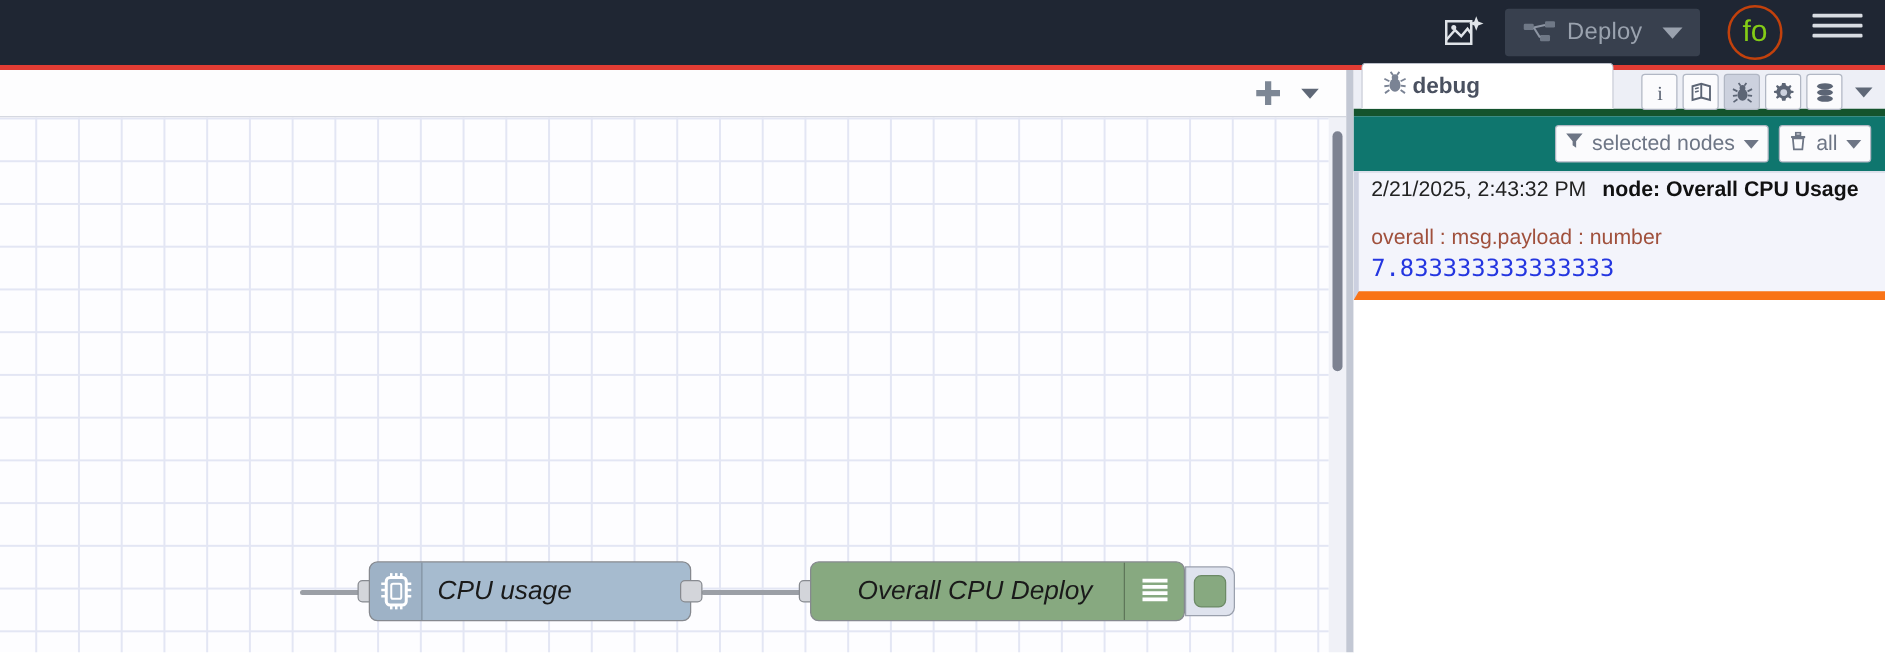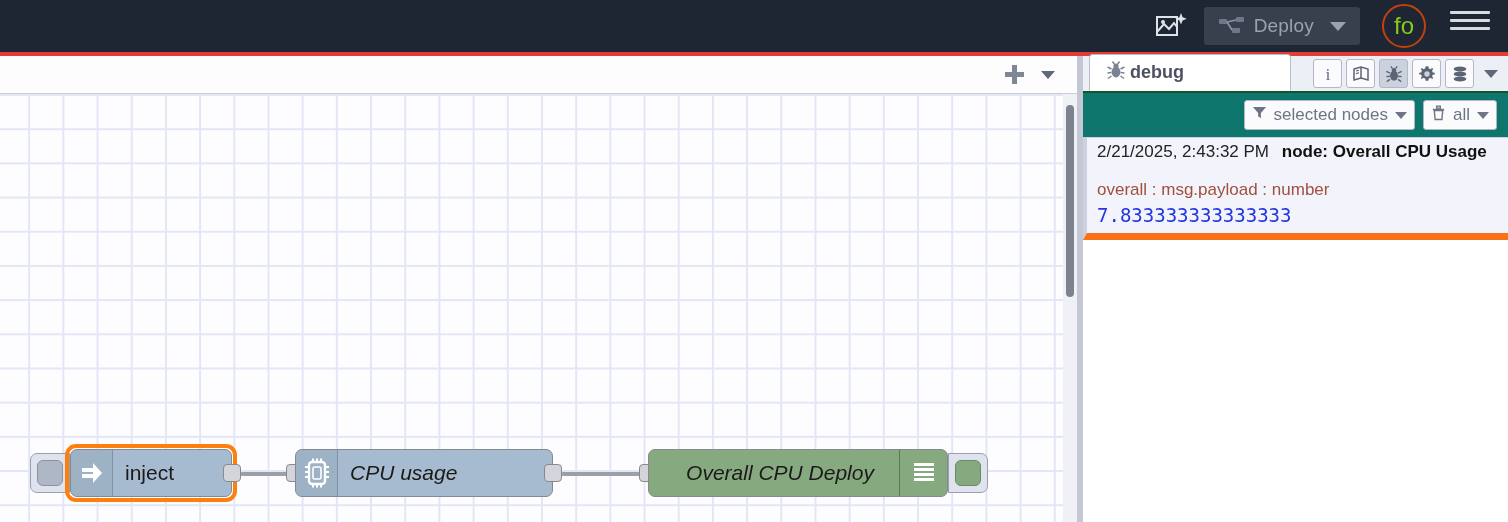--- a/index.html
+++ b/index.html
@@ -162,21 +162,21 @@
     background: #9b9fa6; border-radius: 2px;
   }
 
   
   #sidebar {
     position: absolute; left: 1083px; top: 56px; width: 425px; height: 466px;
     background: #fff;
   }
   #sidebar-tabrow {
     position: absolute; left: 0; top: 0; width: 425px; height: 37px;
-    background: #edeff6; border-bottom: 2px solid #14532d;
+    background: #edeff6; border-bottom: 6px solid #14532d;
     display: flex; align-items: flex-end;
   }
   #sidebar-tab-debug {
     width: 202px; height: 37px; background: #fff;
     border: 1px solid #b8bdca; border-bottom: 1px solid #fff;
     border-radius: 4px 4px 0 0; margin-left: 6px;
     display: flex; align-items: center; padding-left: 16px;
     font-weight: bold; font-size: 18px; color: #4a5160; cursor: pointer;
   }
   #sidebar-tab-debug .bug-ico { margin-right: 4px; }
@@ -280,35 +280,20 @@
     <div id="flow-menu-button">
       <span class="caret-dn"></span>
     </div>
   </div>
 
   <div id="canvas">
 
     <div class="wire" style="left:240px; top:378px; width:48px;"></div>
     <div class="wire" style="left:561px; top:378px; width:80px;"></div>
 
-    <div class="node" id="node-inject">
-      <div id="inject-trigger-button">
-        <span class="btn-sq"></span>
-      </div>
-      <div class="node-body">
-        <div class="node-icon-cell">
-          <svg width="26" height="26" viewBox="0 0 26 26">
-            <path d="M3 8 h11 V3 l9 10 l-9 10 v-5 H3 v-4 h11 v-2 H3 z" fill="#ffffff"></path>
-          </svg>
-        </div>
-        <div class="node-label">inject</div>
-      </div>
-      <div id="node-inject-selection"></div>
-      <div class="port" style="left:153px;"></div>
-    </div>
 
     <div class="node" id="node-cpu">
       <div class="port" style="left:-9px;"></div>
       <div class="node-body">
         <div class="node-icon-cell">
           <svg width="28" height="30" viewBox="0 0 28 30">
             <rect x="6" y="4" width="16" height="22" rx="3" fill="none" stroke="#ffffff" stroke-width="2.4"></rect>
             <rect x="10" y="9" width="8" height="12" rx="1.5" fill="none" stroke="#ffffff" stroke-width="1.6"></rect>
             <g fill="#ffffff">
               <rect x="2" y="8" width="4" height="2"></rect>

